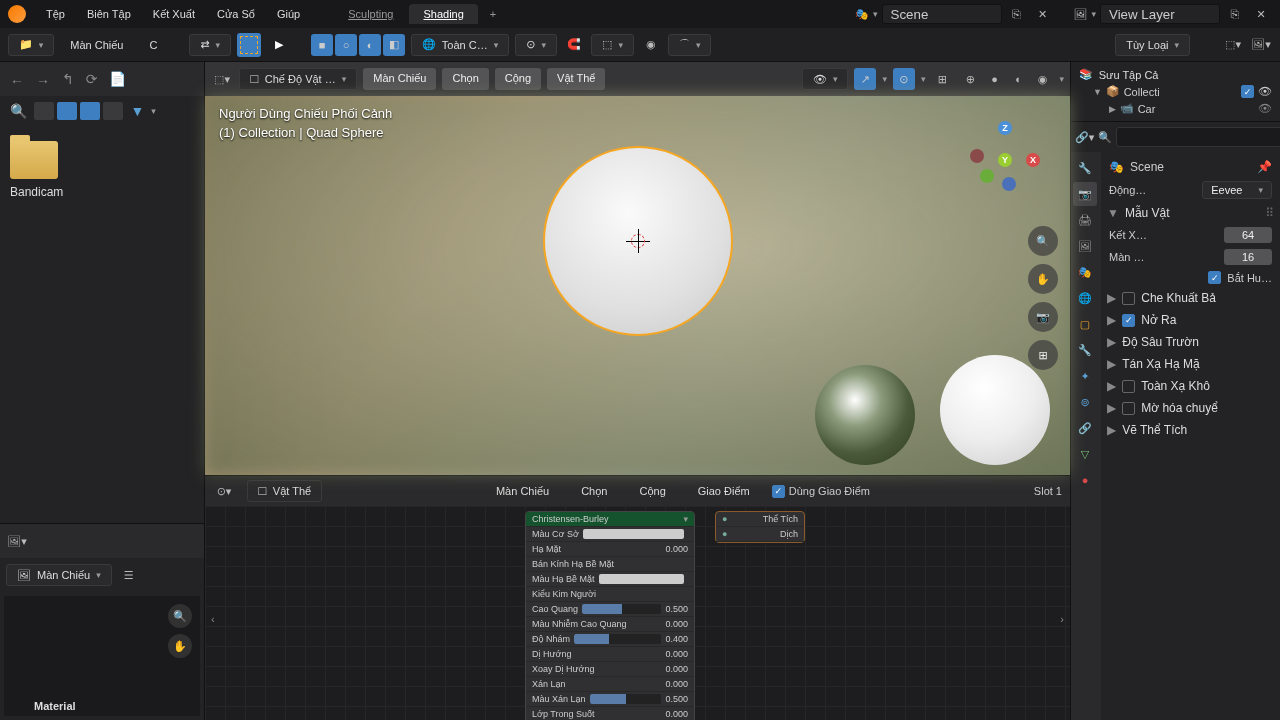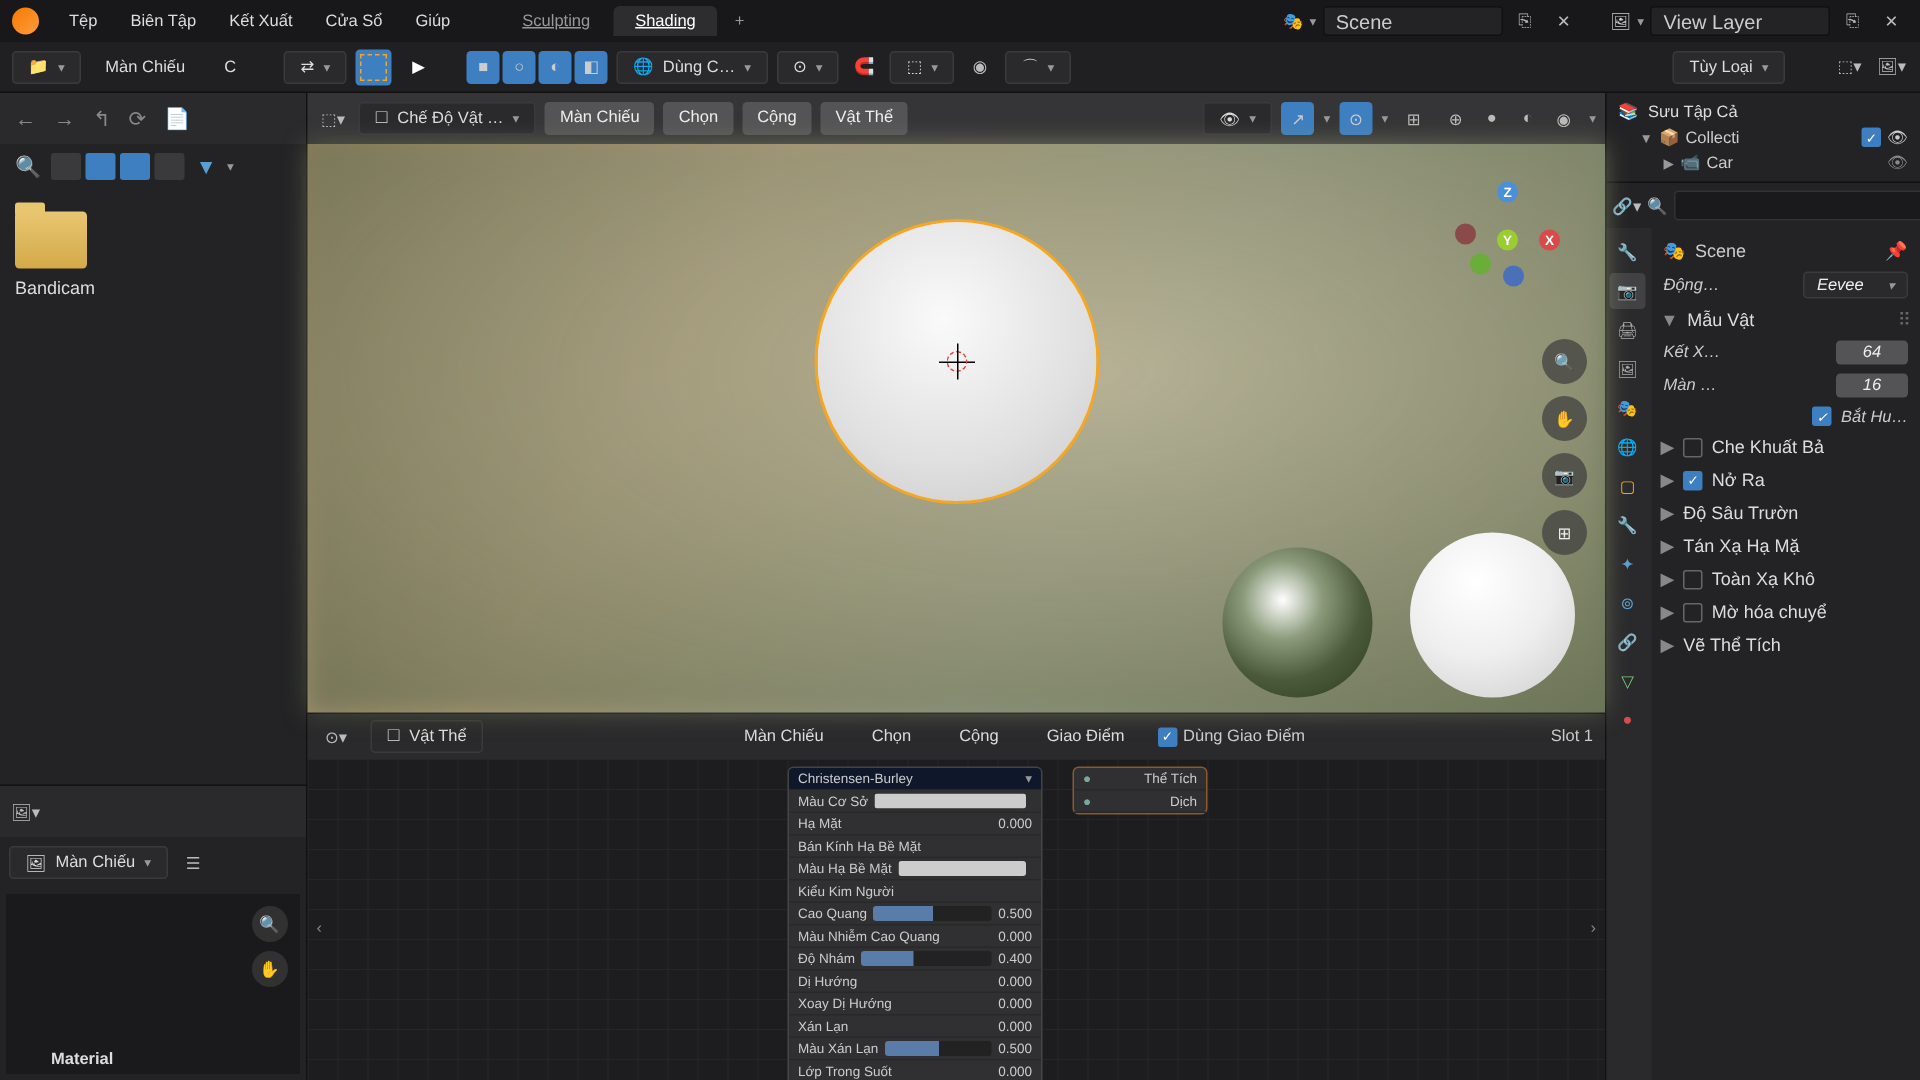--- a/index.html
+++ b/index.html
@@ -51,39 +51,39 @@
 .sphere-matte { position: absolute; bottom: 10px; right: 20px; width: 110px; height: 110px; border-radius: 50%; background: radial-gradient(circle at 40% 30%, #fff, #eee 50%, #ccc); z-index: 4; }
 .gizmo { position: absolute; top: 25px; right: 30px; width: 70px; height: 70px; z-index: 5; }
 .axis-ball { position: absolute; width: 14px; height: 14px; border-radius: 50%; font-size: 9px; color: #fff; display: flex; align-items: center; justify-content: center; font-weight: bold; }
 .vp-controls { position: absolute; right: 12px; top: 130px; display: flex; flex-direction: column; gap: 8px; z-index: 5; }
 .vp-ctrl { width: 30px; height: 30px; border-radius: 50%; background: rgba(60,60,60,0.7); display: flex; align-items: center; justify-content: center; color: #eee; cursor: pointer; }
 .node-area { height: 245px; background: #1d1d1f; display: flex; flex-direction: column; border-top: 1px solid #111; }
 .node-header { height: 30px; background: #2a2a2c; display: flex; align-items: center; padding: 0 8px; gap: 12px; }
 .node-canvas { flex: 1; position: relative; background-image: linear-gradient(#262628 1px, transparent 1px), linear-gradient(90deg,#262628 1px, transparent 1px); background-size: 20px 20px; overflow: hidden; }
 .shader-node { position: absolute; top: 5px; left: 320px; width: 170px; background: #303032; border: 1px solid #444; border-radius: 4px; }
 .node-row { display: flex; justify-content: space-between; align-items: center; padding: 1px 6px; font-size: 9px; color: #ccc; border-bottom: 1px solid #282828; height: 15px; }
-.node-row.header { background: #0f172a; border-radius: 3px 3px 0 0; }
+.node-row.header { background: #14532d; border-radius: 3px 3px 0 0; }
 .node-slider { flex: 1; height: 10px; background: #222; border-radius: 2px; margin: 0 4px; position: relative; overflow: hidden; }
 .node-slider-fill { height: 100%; background: #5a7ca8; }
 .node-slider-fill.white { background: #ccc; }
 .output-node { position: absolute; top: 5px; left: 510px; width: 90px; background: #303032; border: 1px solid #8a5a2a; border-radius: 4px; }
 .right-panel { width: 210px; background: #232325; display: flex; flex-direction: column; border-left: 1px solid #111; }
 .outliner { padding: 4px; border-bottom: 1px solid #111; }
 .outliner-header { display: flex; align-items: center; gap: 6px; padding: 2px 4px; font-size: 11px; color: #ddd; }
 .outliner-row { display: flex; align-items: center; gap: 4px; padding: 2px 4px 2px 18px; cursor: pointer; }
 .eye { margin-left: auto; color: #888; }
 .search-row { display: flex; align-items: center; gap: 4px; padding: 4px; }
 .search-input { flex: 1; background: #1a1a1c; border: 1px solid #333; color: #ccc; padding: 2px 6px; border-radius: 3px; height: 20px; }
 .props { flex: 1; display: flex; }
 .props-tabs { width: 30px; background: #2a2a2c; display: flex; flex-direction: column; gap: 2px; padding: 4px 2px; }
 .prop-tab { width: 24px; height: 24px; display: flex; align-items: center; justify-content: center; cursor: pointer; border-radius: 3px; color: #aaa; }
 .prop-tab.active { background: #424244; color: #fff; }
 .props-body { flex: 1; padding: 4px 6px; overflow: hidden; }
 .prop-header { display: flex; align-items: center; gap: 6px; padding: 4px 2px; font-size: 12px; }
-.prop-row { display: flex; align-items: center; justify-content: space-between; padding: 3px 2px; gap: 6px; font-style: italic; }
+.prop-row { display: flex; align-items: center; justify-content: space-between; padding: 3px 2px; gap: 6px; }
 .prop-val { background: #545456; padding: 2px 10px; border-radius: 3px; min-width: 48px; text-align: center; color: #eee; }
 .prop-dd { background: #2a2a2c; border: 1px solid #3a3a3c; padding: 2px 8px; border-radius: 3px; color: #eee; display: flex; align-items: center; }
 .panel-hdr { display: flex; align-items: center; gap: 6px; padding: 4px 0; font-size: 12px; color: #ddd; }
 .panel-hdr .tri { color: #888; }
 .checkbox { width: 13px; height: 13px; border: 1px solid #666; border-radius: 2px; display: inline-flex; align-items: center; justify-content: center; }
 .checkbox.checked { background: #3d7fc1; border-color: #3d7fc1; color: #fff; font-size: 9px; }
 .flex-spacer { flex: 1; }
 .chev { font-size: 9px; color: #999; }
 .orange-cam { color: #f57900; }
 </style>
@@ -128,21 +128,21 @@
       <div class="tool-marquee"></div>
     </div>
   <div class="square-tool" style="color:#fff">▶</div>
   <div style="width:8px"></div>
   <div class="pill-group">
     <div class="circle-toggle blue">■</div>
     <div class="circle-toggle blue">○</div>
     <div class="circle-toggle blue">◐</div>
     <div class="circle-toggle blue">◧</div>
   </div>
-  <div class="dd-btn">🌐 <span>Dùng C…</span> <span class="chev">▾</span></div>
+  <div class="dd-btn">🌐 <span>Toàn C…</span> <span class="chev">▾</span></div>
   <div class="dd-btn">⊙ <span class="chev">▾</span></div>
   <div class="icon-btn">🧲</div>
   <div class="dd-btn">⬚ <span class="chev">▾</span></div>
   <div class="icon-btn">◉</div>
   <div class="dd-btn">⌒ <span class="chev">▾</span></div>
   <div class="flex-spacer"></div>
   <div class="dd-btn">
       <span>Tùy Loại</span> 
       <span class="chev">▾</span>
     </div>
@@ -211,20 +211,24 @@
       <div class="pill-group">
         <span class="icon-btn">⊕</span>
         <span class="icon-btn">●</span>
         <span class="icon-btn">◐</span>
         <span class="icon-btn">◉</span>
       </div>
       <span class="chev">▾</span>
     </div>
     <div class="viewport">
       <div class="vp-bg"></div>
+      <div class="vp-text">
+        <div>Người Dùng Chiếu Phối Cảnh</div>
+        <div>(1) Collection | Quad Sphere</div>
+      </div>
       <div class="sphere-main">
         <div class="cursor3d">
             <div class="cursor-ring"></div>
           </div>
       </div>
       <div class="sphere-chrome"></div>
       <div class="sphere-matte"></div>
       <div class="gizmo">
         <div class="axis-ball" style="background:#4a90d9;top:0;left:28px">Z</div>
         <div class="axis-ball" style="background:#d94a4a;top:32px;right:0">X</div>

